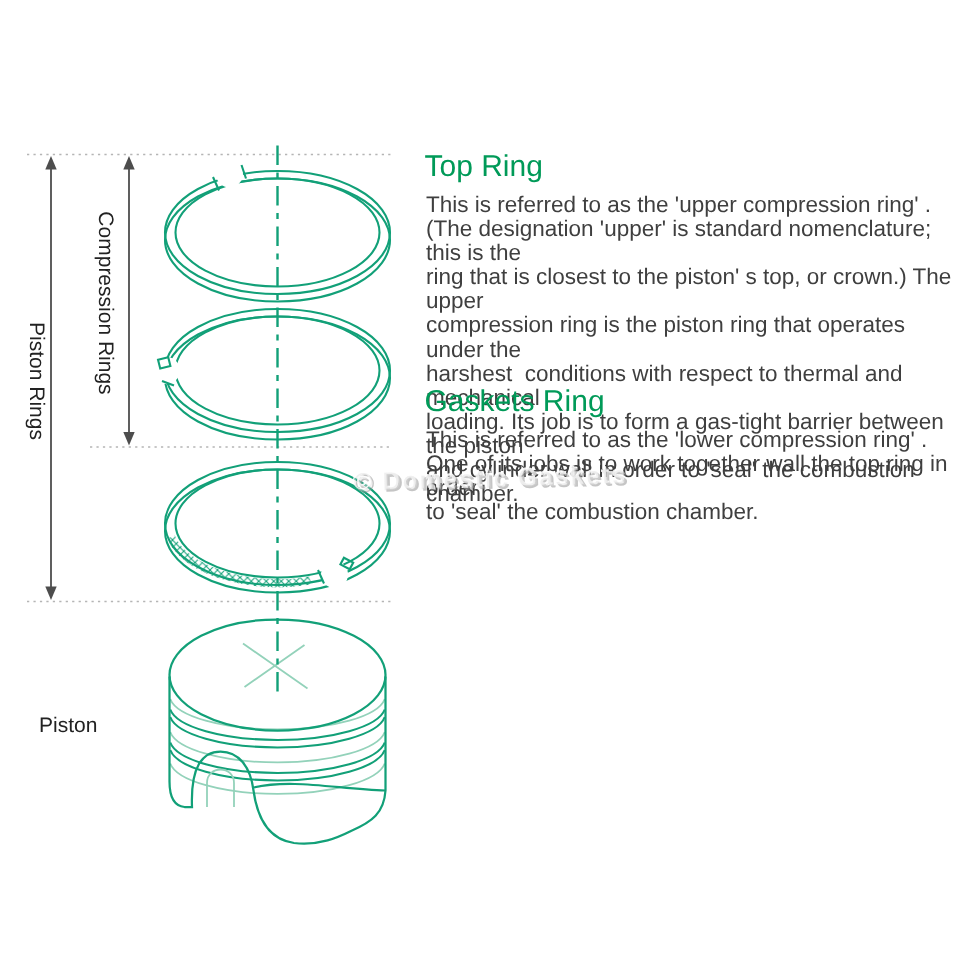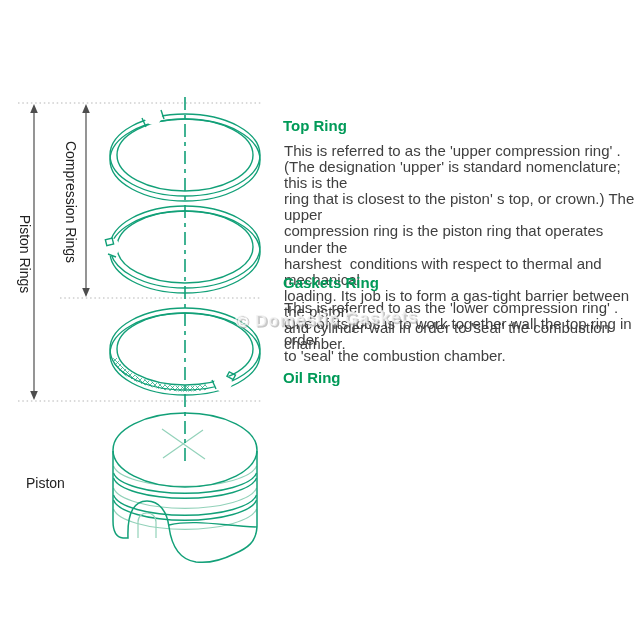--- a/index.html
+++ b/index.html
@@ -23,21 +23,21 @@
   .sg15{stroke:var(--diagram-green);fill:none;stroke-width:1.5;}
   .sgl{stroke:var(--diagram-green-light);fill:none;stroke-width:1.2;}
   .sdim{stroke:var(--dimension-gray);fill:none;stroke-width:1.2;}
   .fdim{fill:var(--dimension-gray);stroke:none;}
   .dot{stroke:var(--dotted-gray);fill:none;stroke-width:1;stroke-dasharray:1.5 2.8;}
   .eraser{fill:#ffffff;stroke:none;}
   .dimlabel{fill:var(--label-black);font-size:14px;font-family:"Liberation Sans","DejaVu Sans",sans-serif;}
   .centerline{stroke:var(--diagram-green);fill:none;stroke-width:1.6;stroke-dasharray:13 5 4 5;}
   
   .section{position:absolute;left:283px;width:354px;}
-  .section h2{margin:18px 0 6px 0;font-size:15px;line-height:23px;font-weight:bold;color:var(--heading-green);}
+  .section h2{margin:4px 0 6px 0;font-size:20px;line-height:23px;font-weight:normal;color:var(--heading-green);}
   .section p{margin:1px;font-size:15px;line-height:16.1px;color:var(--text-dark);white-space:pre-wrap;}
   .sec-top{top:96px;}
   .sec-second{top:253px;}
   .sec-oil{top:348px;}
   .watermark{
     position:absolute;left:236px;top:310px;z-index:5;
     font-size:17px;font-weight:bold;letter-spacing:1px;
     color:rgba(220,220,220,0.45);
     text-shadow:-1px -1px 0 rgba(255,255,255,0.9),1px 1px 0 rgba(150,150,150,0.55);
     transform:rotate(-1.5deg);pointer-events:none;
@@ -144,18 +144,17 @@
   </div>
 
   <div class="section sec-second">
     <h2>Gaskets Ring</h2>
     <p>This is referred to as the 'lower compression ring' .
 One of its jobs is to work together wall the top ring in order
 to 'seal' the combustion chamber.</p>
   </div>
 
   <div class="section sec-oil">
-    <h2>Oil Ring</h2>
   </div>
 
   <div class="watermark">© Domestic Gaskets</div>
 
 </div>
 
 </body></html>

